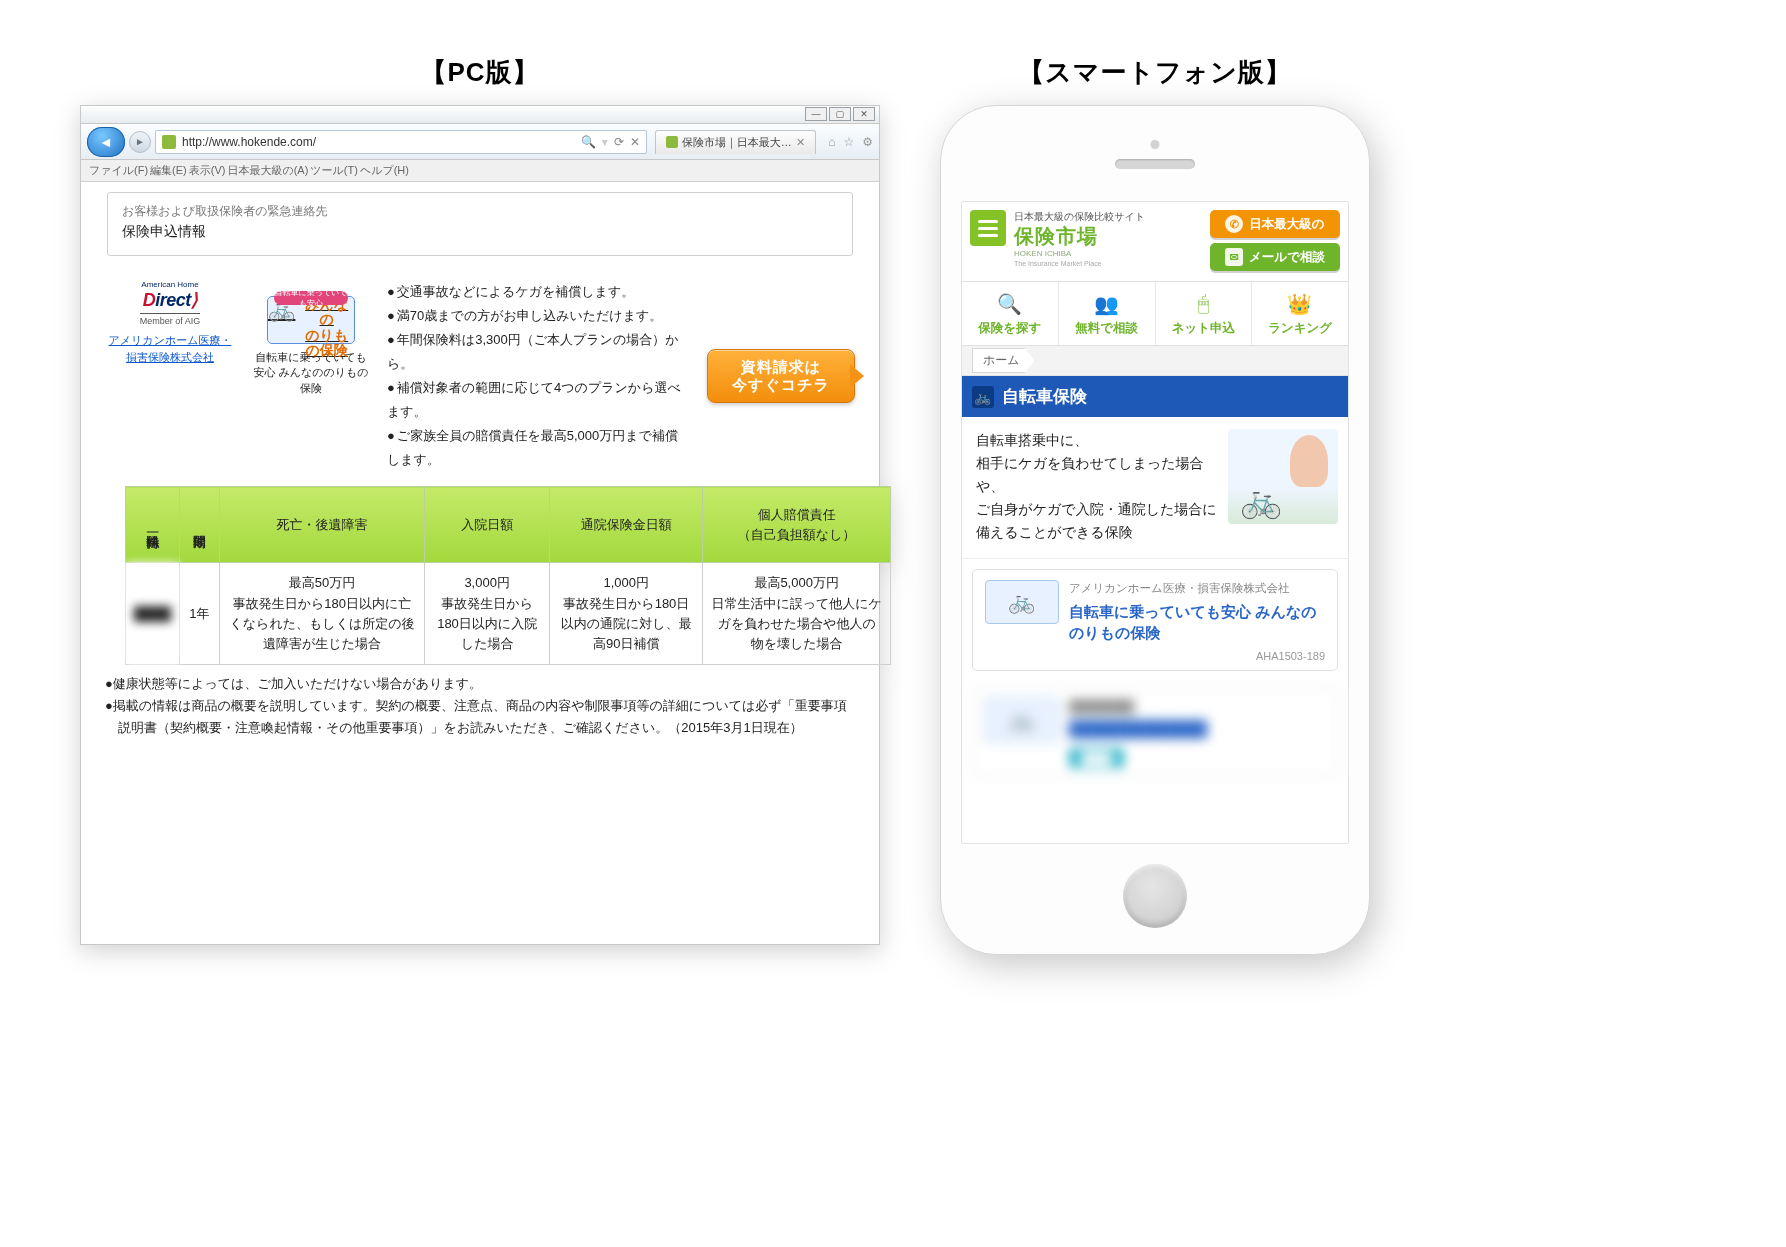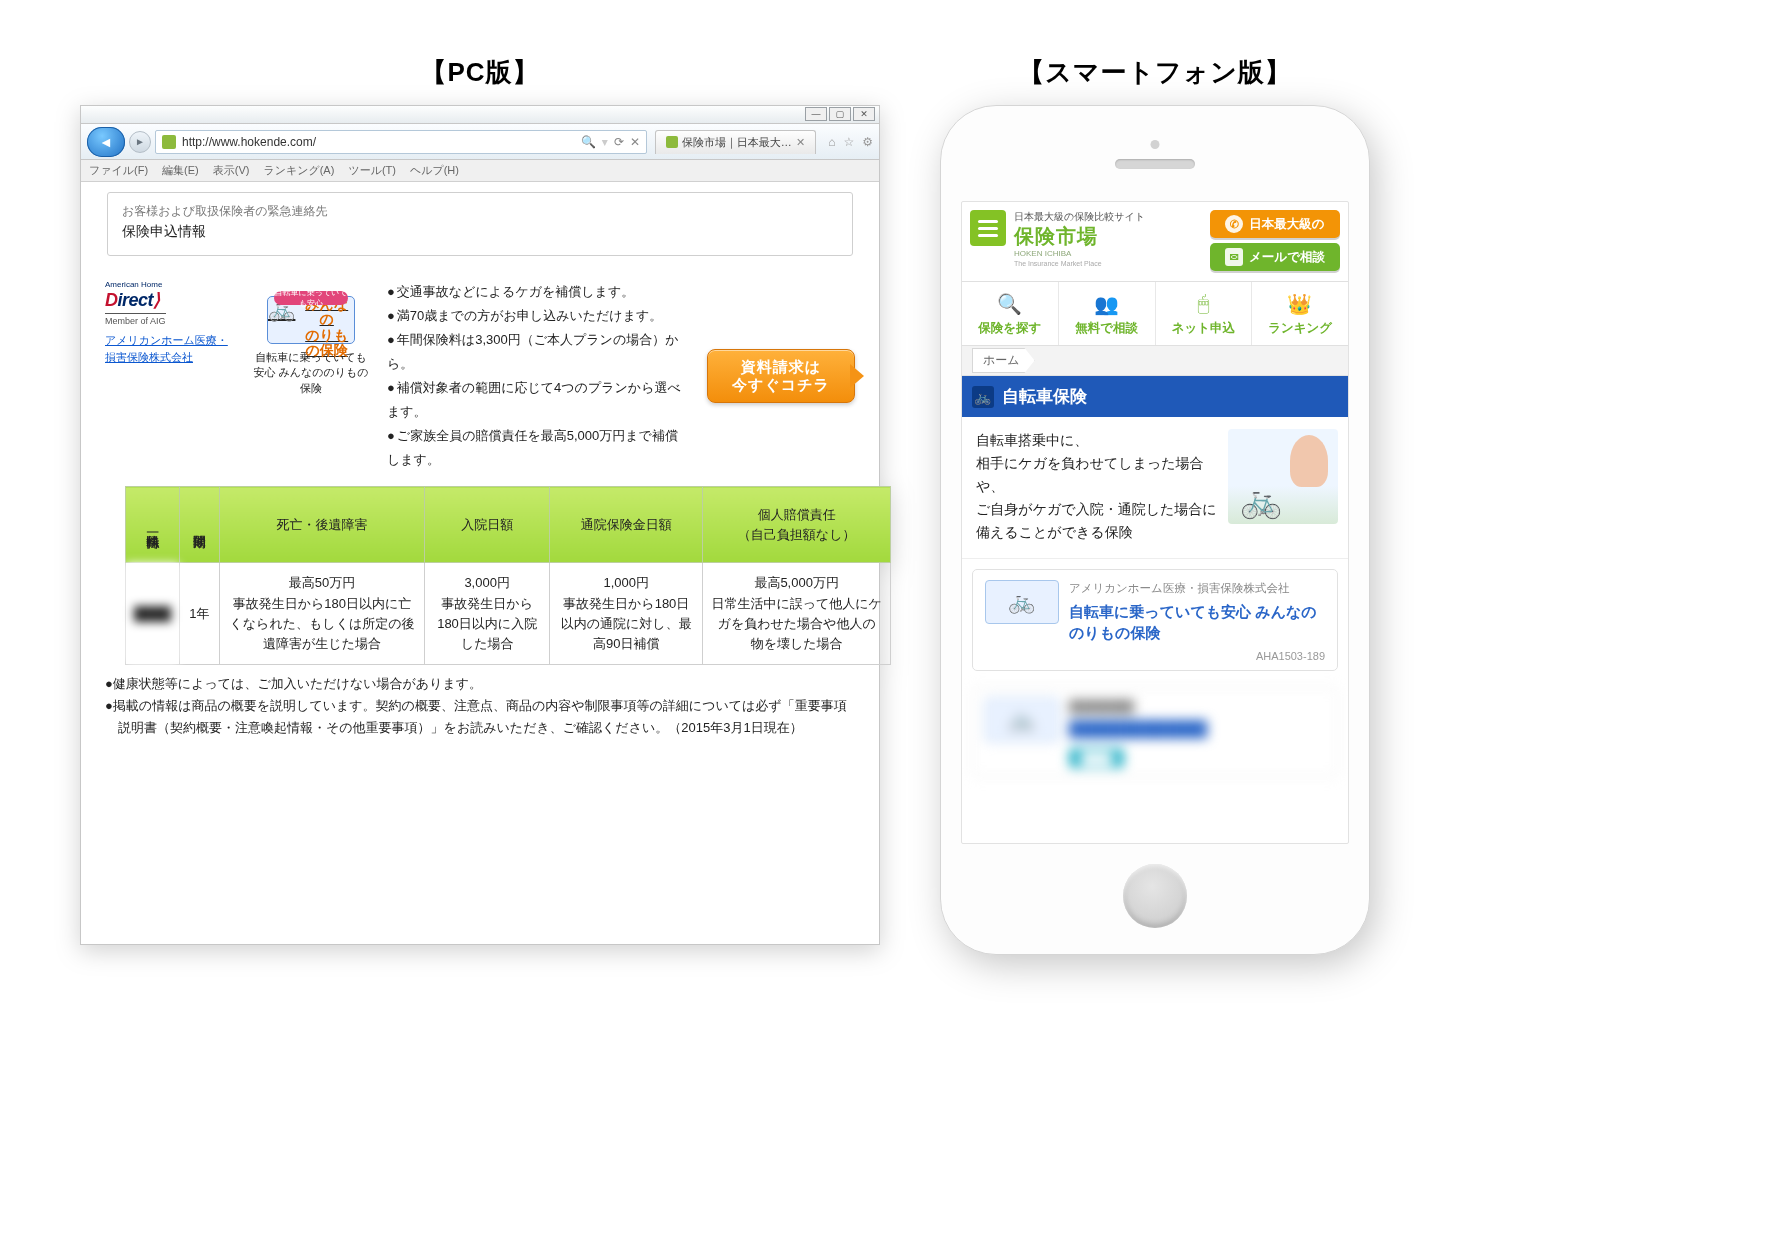--- a/index.html
+++ b/index.html
@@ -19,30 +19,30 @@
   .fwd-small { width:22px;height:22px;border-radius:50%;background:linear-gradient(#eef4f9,#cfd9e2);border:1px solid #b4bec7;display:flex;align-items:center;justify-content:center;font-size:10px;color:#6a7580;}
   .fwd-small::after{content:"►";}
   .addr { flex: 1; height: 24px; background: #fff; border: 1px solid #b4c8d9; border-radius: 2px; display: flex; align-items: center; padding: 0 6px; font-size: 12px; color: #333; gap:6px; }
   .addr .favicon { width:14px;height:14px;background:#8dba3c;border-radius:2px; }
   .addr .search-ctl { margin-left:auto; display:flex; gap:6px; color:#888; font-size:12px; }
   .tab-strip { display: flex; align-items: center; gap: 0; margin-left: 4px; }
   .tab { height: 24px; display: flex; align-items: center; gap: 4px; padding: 0 10px; border: 1px solid #c4c4c4; border-bottom: none; background: linear-gradient(#fefefe,#e9e9e9); border-radius: 3px 3px 0 0; font-size: 11px; color: #444; max-width: 170px; }
   .tab .tfav { width:12px;height:12px;background:#8dba3c;border-radius:2px;flex:none; }
   .tab .tx { color:#888; }
   .tools { display:flex; gap:8px; color:#999; font-size:12px; margin-left:8px; }
-  .b-menu { height: 22px; background: #f0f0f0; border-bottom: 1px solid #d0d0d0; display: flex; align-items: center; gap: 14px; padding: 0 8px; font-size: 11px; color: #666; }
+  .b-menu { height: 22px; background: #f0f0f0; border-bottom: 1px solid #d0d0d0; display: flex; align-items: center; gap: 2px; padding: 0 8px; font-size: 11px; color: #666; }
   .b-menu span { color:#666; }
 
   .page { position: relative; padding: 8px 16px; font-size: 13px; color: #222; }
   .top-box { border: 1px solid #cfcfcf; border-radius: 3px; padding: 10px 14px 14px; margin: 2px 10px 24px 10px; }
   .top-box .truncated { color:#777; filter: blur(0.4px); font-size: 12px; }
   .top-box .line { font-size: 14px; margin-top:3px; }
 
   .product-row { display: flex; align-items: flex-start; gap: 16px; margin: 8px 8px 10px 8px; }
-  .brand-col { width: 130px; text-align: left; font-size: 11px; }
+  .brand-col { width: 130px; text-align: center; font-size: 11px; }
   .brand-logo { font-style: italic; font-weight: 800; font-size: 18px; color:#002868; letter-spacing:-0.5px; }
   .brand-logo .d { color:#c4122f; }
   .brand-sub { font-size: 9px; color:#555; border-top:1px solid #555; padding-top:2px; margin-top:2px; display:inline-block; }
   .brand-link { color:#0b57d0; text-decoration: underline; display:block; margin-top:6px; line-height:1.5; }
 
   .bike-col { width: 120px; text-align: center; font-size: 11px; }
   .bike-badge { width: 88px; height: 48px; margin: 16px auto 6px; background:#e8f1ff; border:1px solid #5a8ed8; border-radius:5px; display:flex; align-items:flex-start; justify-content:center; position:relative;text-decoration:underline; }
   .bike-badge .pill { position:absolute;top:-6px;width:74px;height:14px;border-radius:8px;background:#e2457a;color:#fff;font-size:8px;display:flex;align-items:center;justify-content:center;}
   .bike-badge .cyc { font-size:22px; }
   .bike-badge .txt { color:#e26b00; font-weight:bold; font-size:14px; line-height:1.1; margin-left:4px;}
@@ -157,21 +157,21 @@
             <span>⌂</span>
             <span>☆</span>
             <span>⚙</span>
           </div>
         </div>
 
         <div class="b-menu">
           <span>ファイル(F)</span>
           <span>編集(E)</span>
           <span>表示(V)</span>
-          <span>ランキング(A)</span>
+          <span>日本最大級の(A)</span>
           <span>ツール(T)</span>
           <span>ヘルプ(H)</span>
         </div>
 
         <div class="page">
           <div class="top-box">
             <div class="truncated">お客様および取扱保険者の緊急連絡先</div>
             <div class="line">保険申込情報</div>
           </div>
 

